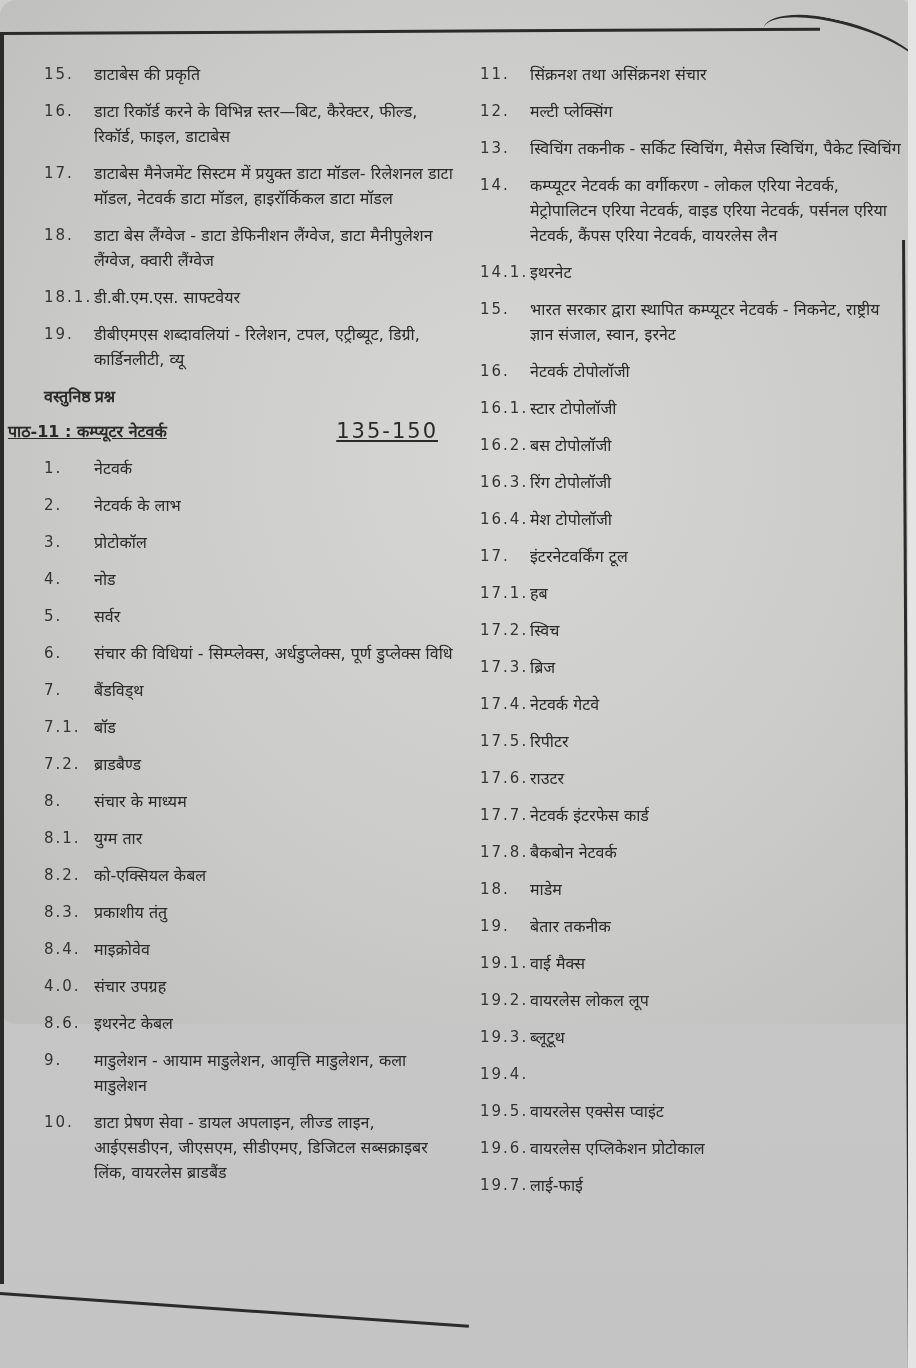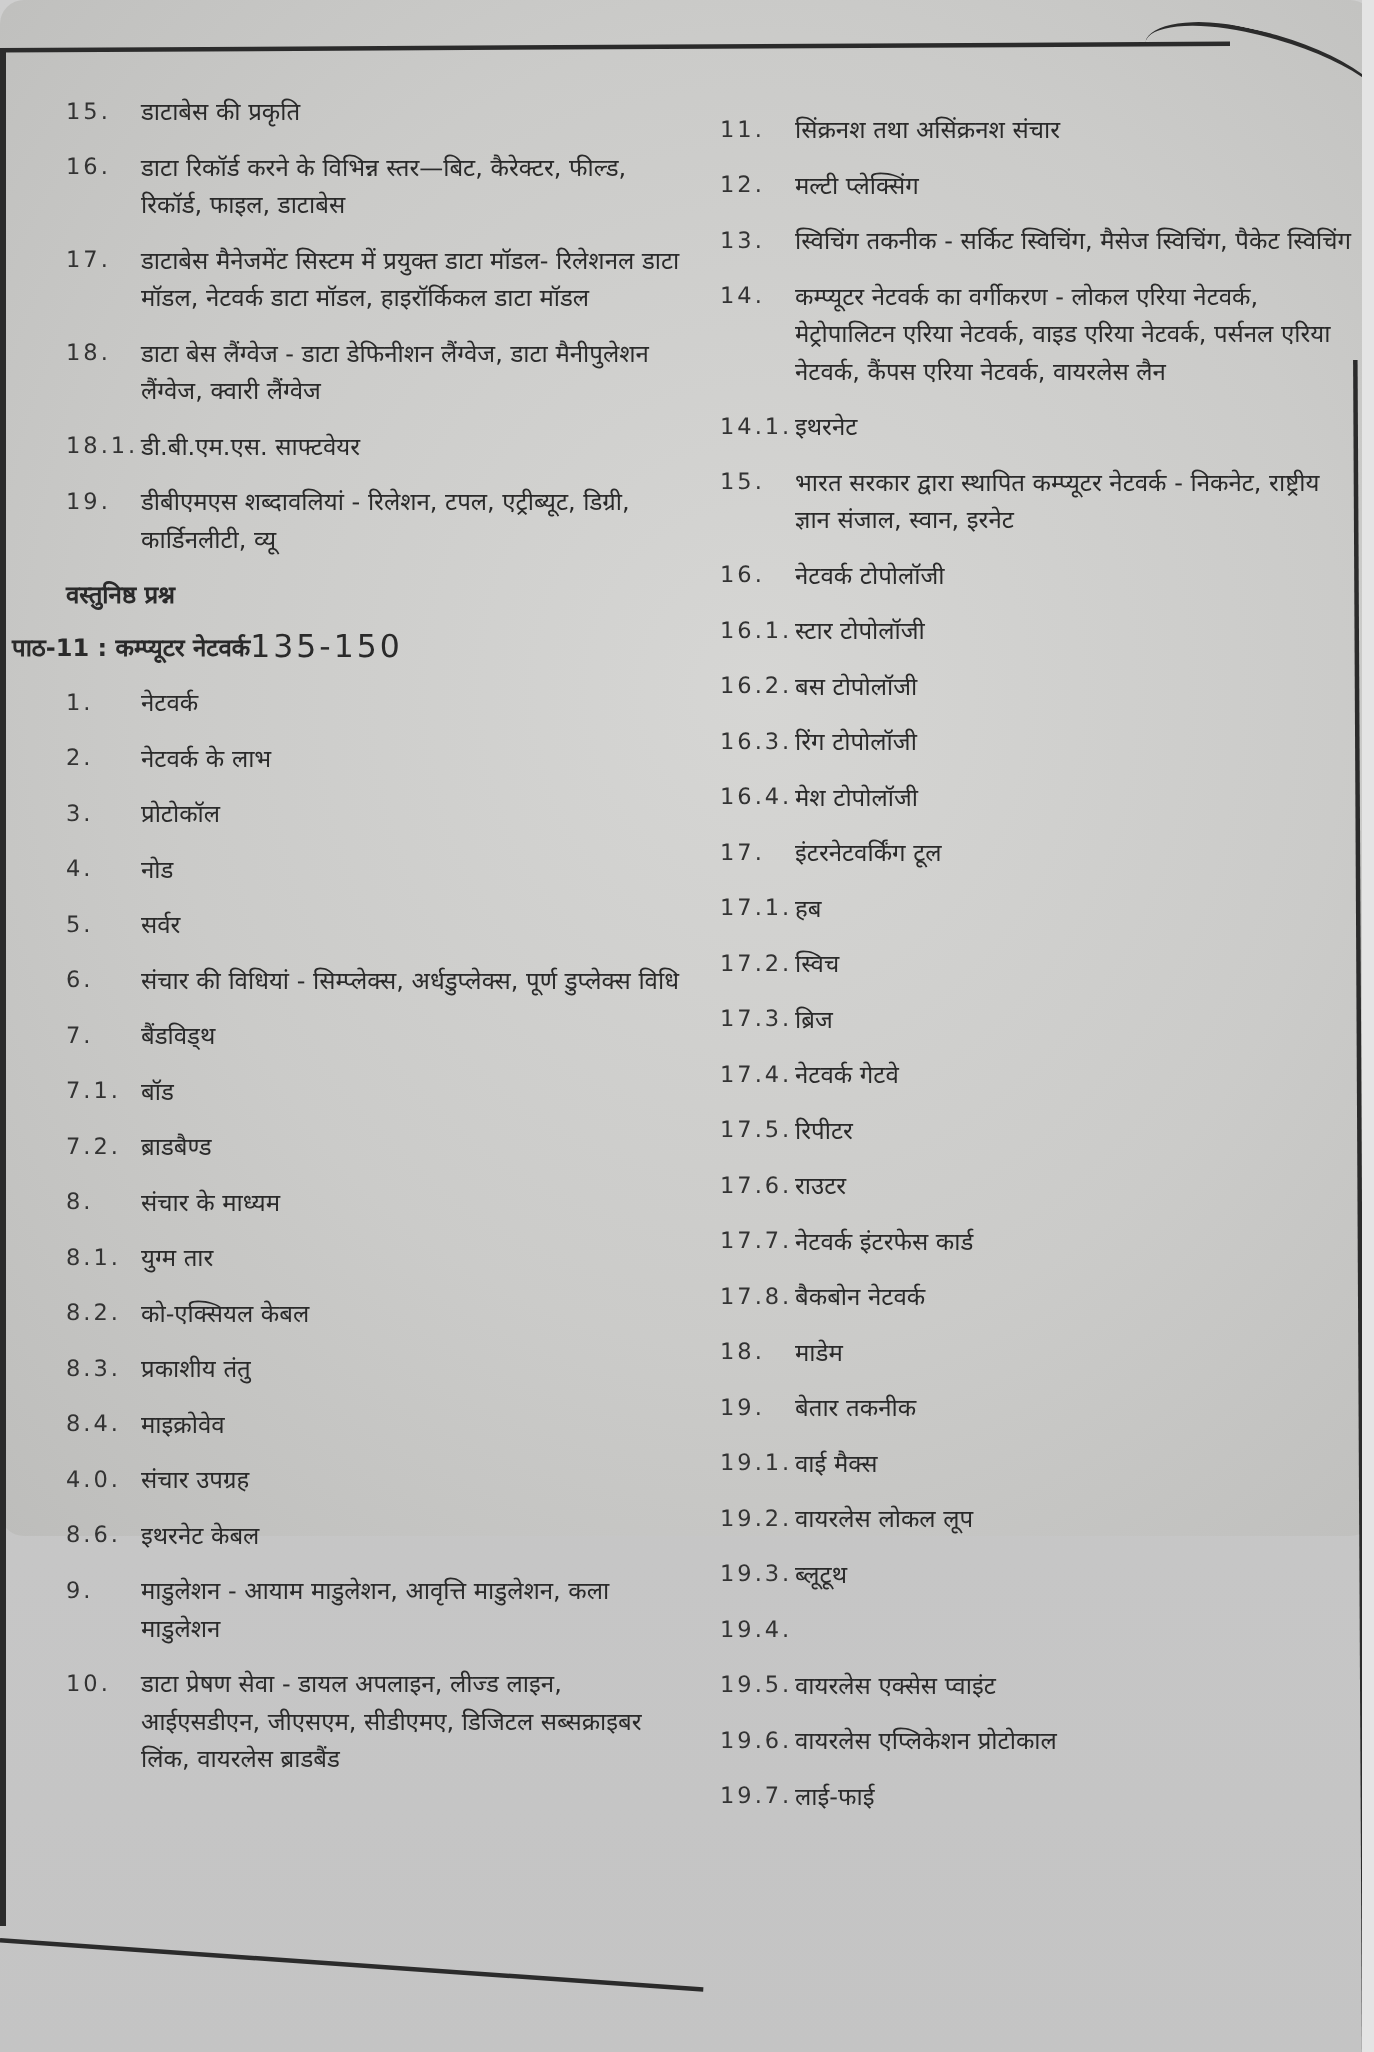--- a/index.html
+++ b/index.html
@@ -28,26 +28,26 @@
   .border-bottom {
     position: absolute; left: 0; top: 1292px; width: 470px; height: 3px; background: #2b2b2b;
     transform: rotate(4deg); transform-origin: left;
   }
   .border-right {
     position: absolute; left: 905px; top: 240px; width: 3px; height: 1128px; background: #2b2b2b;
     transform: rotate(-0.3deg);
   }
   .col { position: absolute; font-size: 16px; line-height: 25px; }
   .col-left { left: 44px; top: 62px; width: 410px; }
-  .col-right { left: 480px; top: 62px; width: 425px; margin-top: 12px; }
+  .col-right { left: 480px; top: 62px; width: 425px; }
   .item { display: flex; margin-bottom: 12px; }
   .num { flex: 0 0 50px; letter-spacing: 2px; font-size: 15px; color: #333; }
   .txt { flex: 1; }
-  .heading { font-weight: bold; margin: 4px 0 10px 0; font-size: 16px; }
-  .lesson { display: flex; justify-content: flex-start; font-weight: bold; margin-left: -36px; margin-bottom: 12px; width: 430px; }
+  .heading { font-weight: bold; margin: 4px 0 10px 0; font-size: 16px; font-family: Liberation Serif, serif; }
+  .lesson { display: flex; justify-content: space-between; font-weight: bold; margin-left: -36px; margin-bottom: 12px; width: 430px; text-decoration: underline; }
   .lesson .pages { font-weight: normal; letter-spacing: 2px; font-size: 21px; }
   .right-shade {
     position: absolute; left: 908px; top: 0; width: 8px; height: 1368px; background: #e4e4e4;
   }
 </style>
 </head>
 <body>
 
 <div class="page">
   <div class="border-top"></div>

